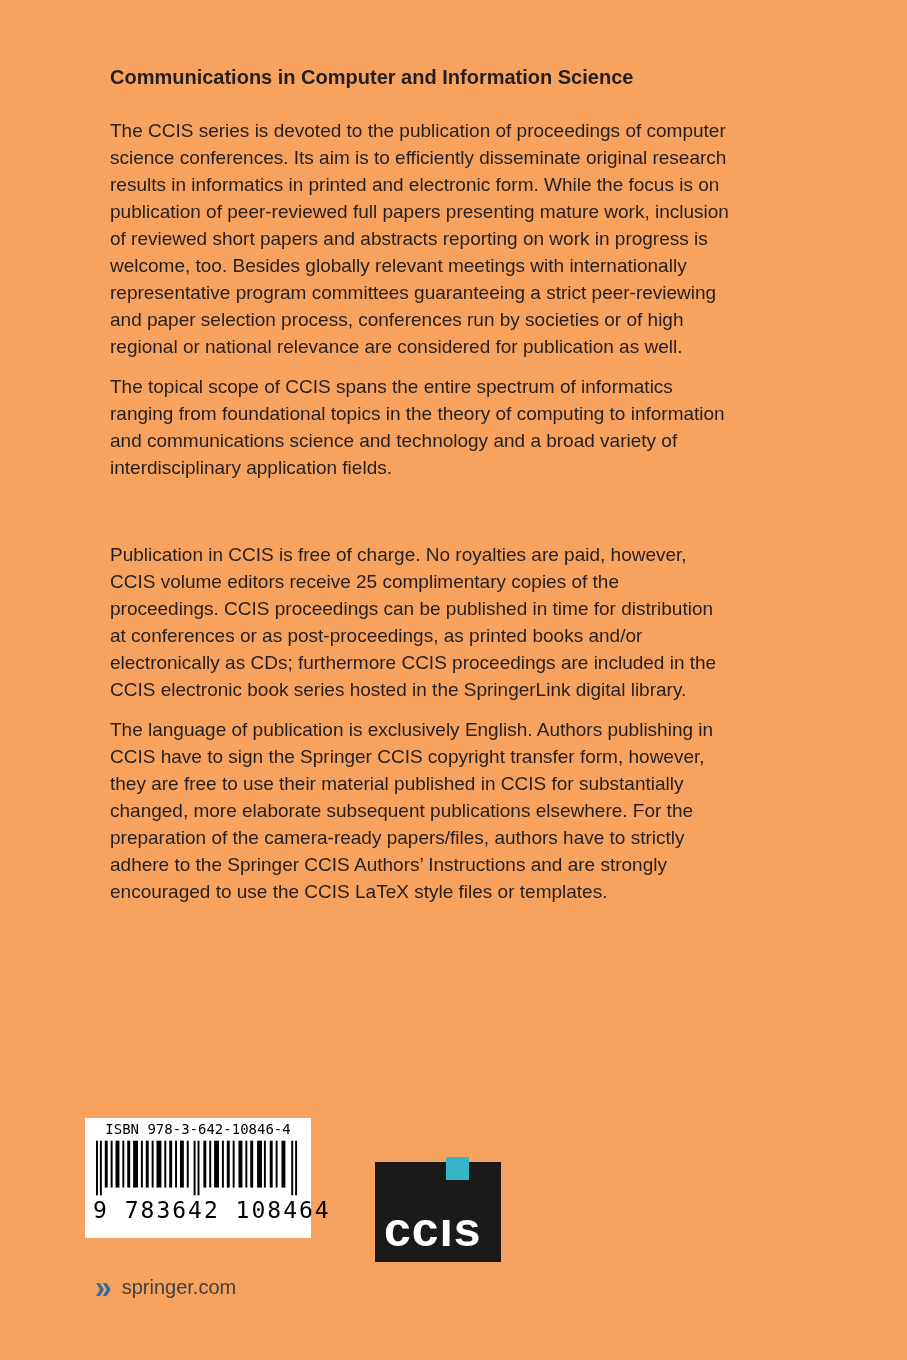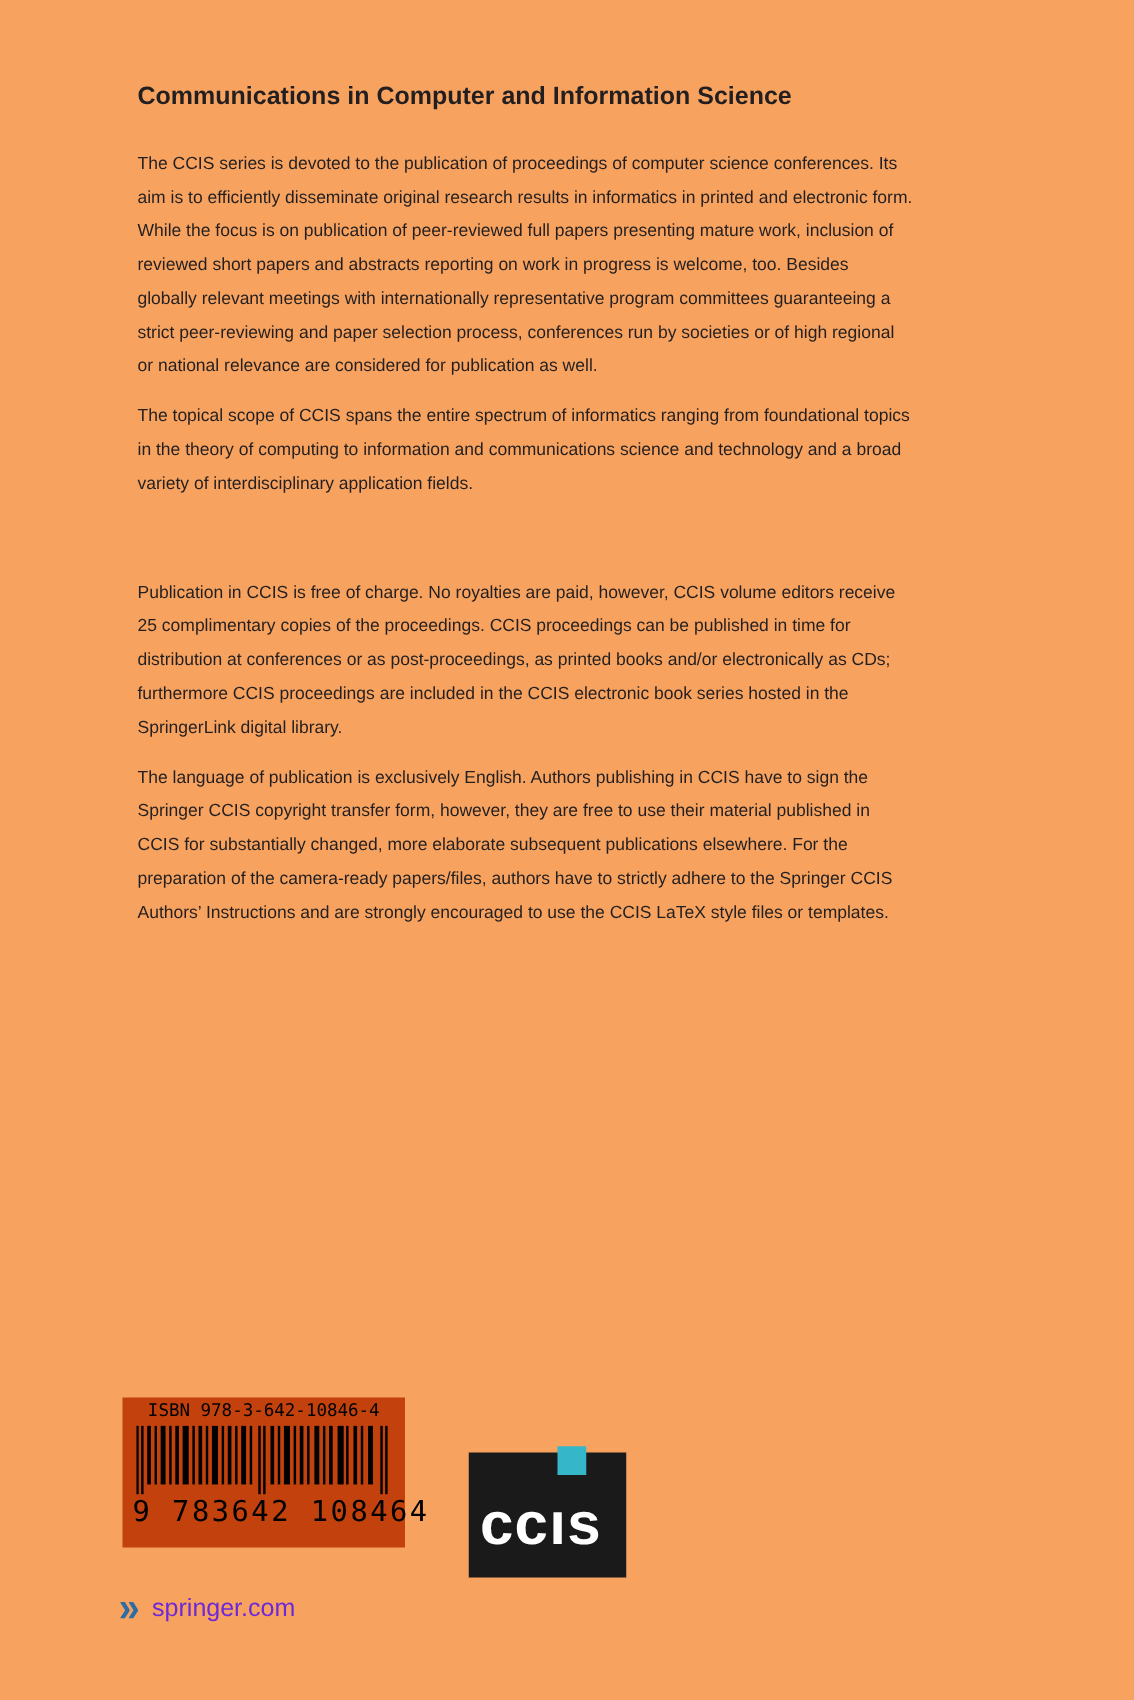--- a/index.html
+++ b/index.html
@@ -15,21 +15,21 @@
     position:absolute;
     left:110px; top:50px;
     width:620px;
   }
   .series-title {
     font-size:20px;
     font-weight:bold;
     margin:16px 0 28px 0;
   }
   p.body-par {
-    font-size:14px;
+    font-size:19px;
     line-height:27px;
     margin:0 0 13px 0;
   }
   p.gap-before { margin-top:60px; }
   .info-line {
     color:#1669ac;
     font-weight:bold;
     font-size:19.5px;
     line-height:27px;
     margin-top:40px;
@@ -37,25 +37,24 @@
   .issn-line {
     font-size:20px;
     margin-top:66px;
     letter-spacing:0.3px;
   }
   
   .barcode-box {
     position:absolute;
     left:85px; top:1118px;
     width:226px; height:120px;
-    background:#c2410c;
+    background:#ffffff;
     box-sizing:border-box;
     padding:3px 8px 2px 8px;
     text-align:center;
-    margin-left:13px;
   }
   .isbn-label {
     font-family:"DejaVu Sans Mono", monospace;
     font-size:14px;
     white-space:nowrap;
     color:#000;
   }
   .bars { display:block; margin:2px auto 0 auto; }
   .barcode-digits {
     font-family:"DejaVu Sans Mono", monospace;
@@ -67,21 +66,21 @@
   }
   
   .ccis-logo {
     position:absolute;
     left:375px; top:1162px;
     width:126px; height:100px;
     background:#1a1a1a;
   }
   .ccis-text {
     position:absolute;
-    left:9px; bottom:18px;
+    left:9px; bottom:8px;
     color:#ffffff;
     font-size:48px;
     font-weight:bold;
     letter-spacing:1px;
     line-height:1;
   }
   .ccis-dot {
     position:absolute;
     left:71px; top:-5px;
     width:23px; height:23px;
@@ -97,21 +96,21 @@
   }
   .chevron-icon {
     color:#2f6ca3;
     font-size:30px;
     font-weight:bold;
     line-height:1;
     transform:scaleY(1.1);
   }
   .footer-url {
     font-size:20px;
-    color:#6d28d9;
+    color:#404040;
   }
 </style>
 </head>
 <body>
 
 <div class="content">
   <h1 class="series-title">Communications in Computer and Information Science</h1>
   <p class="body-par">The CCIS series is devoted to the publication of proceedings of computer science conferences. Its aim is to efficiently disseminate original research results in informatics in printed and electronic form. While the focus is on publication of peer-reviewed full papers presenting mature work, inclusion of reviewed short papers and abstracts reporting on work in progress is welcome, too. Besides globally relevant meetings with internationally representative program committees guaranteeing a strict peer-reviewing and paper selection process, conferences run by societies or of high regional or national relevance are considered for publication as well.</p>
   <p class="body-par">The topical scope of CCIS spans the entire spectrum of informatics ranging from foundational topics in the theory of computing to information and communications science and technology and a broad variety of interdisciplinary application fields.</p>
   <p class="body-par gap-before">Publication in CCIS is free of charge. No royalties are paid, however, CCIS volume editors receive 25 complimentary copies of the proceedings. CCIS proceedings can be published in time for distribution at conferences or as post-proceedings, as printed books and/or electronically as CDs; furthermore CCIS proceedings are included in the CCIS electronic book series hosted in the SpringerLink digital library.</p>

